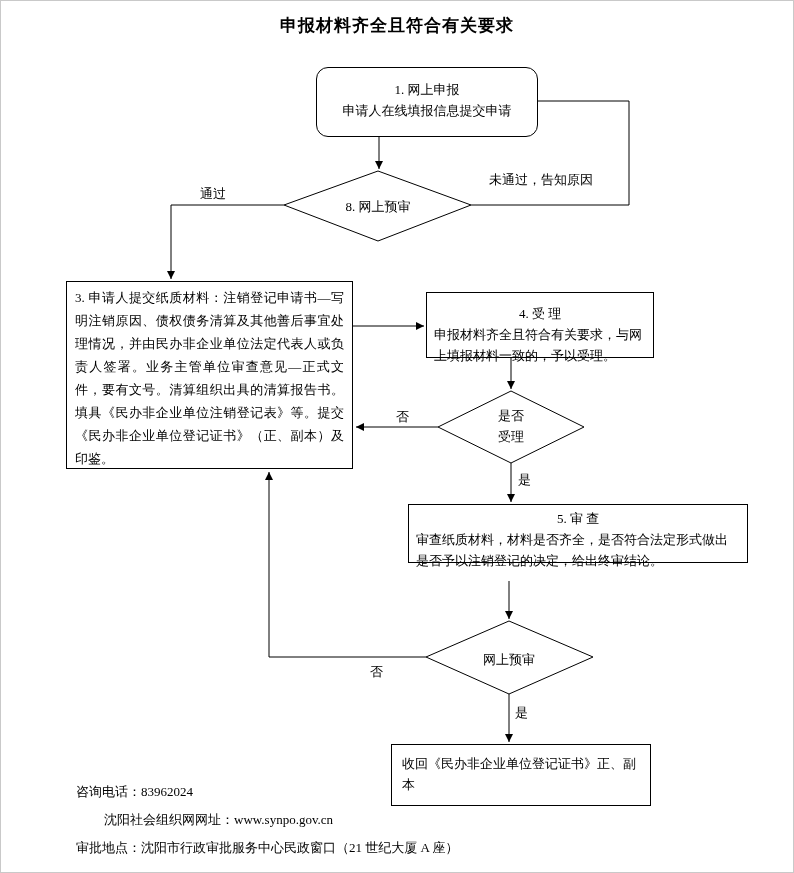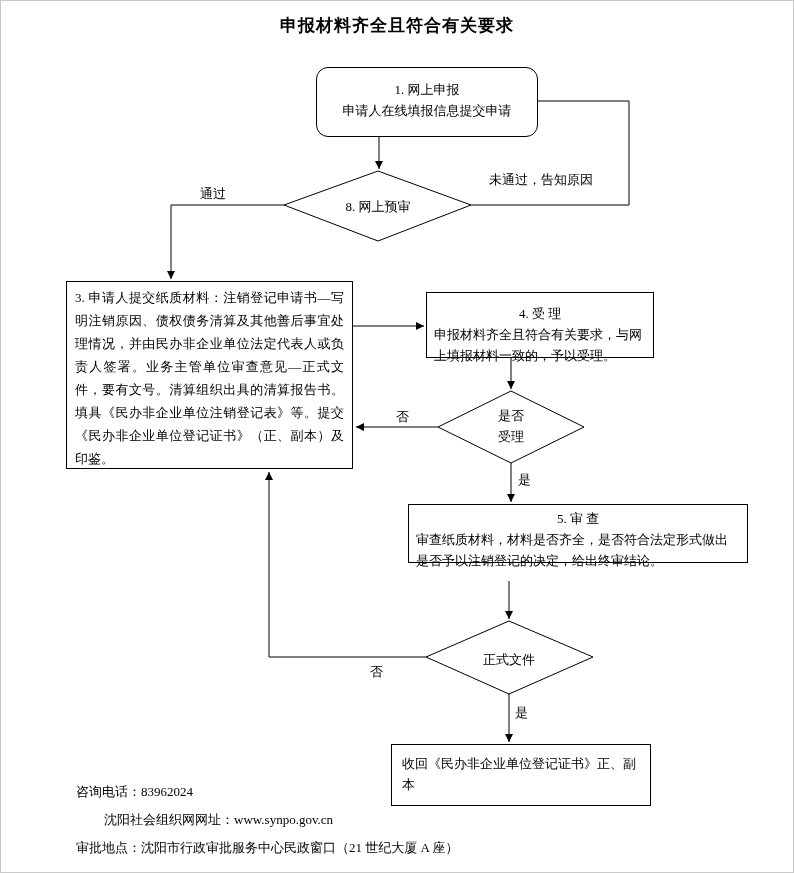--- a/index.html
+++ b/index.html
@@ -111,21 +111,21 @@
   <div class="diamond-label" style="left:470px;top:404px;width:80px;">
     <div>是否</div>
     <div>受理</div>
   </div>
 
   <div class="box" style="left:363px;top:503px;width:340px;height:59px;padding-top:3px;margin-left:44px;">
     <div class="center">5. 审 查</div>
     <div class="body-text">审查纸质材料，材料是否齐全，是否符合法定形式做出是否予以注销登记的决定，给出终审结论。</div>
   </div>
 
-  <div class="diamond-label" style="left:448px;top:648px;width:120px;">正式文件</div>
+  <div class="diamond-label" style="left:448px;top:648px;width:120px;">网上预审</div>
 
   <div class="box" style="left:390px;top:743px;width:260px;height:62px;padding:8px 10px;">收回《民办非企业单位登记证书》正、副本</div>
 
   <div class="flow-label" style="left:199px;top:185px;">通过</div>
   <div class="flow-label" style="left:488px;top:171px;">未通过，告知原因</div>
   <div class="flow-label" style="left:395px;top:408px;">否</div>
   <div class="flow-label" style="left:517px;top:471px;">是</div>
   <div class="flow-label" style="left:369px;top:663px;">否</div>
   <div class="flow-label" style="left:514px;top:704px;">是</div>
 

